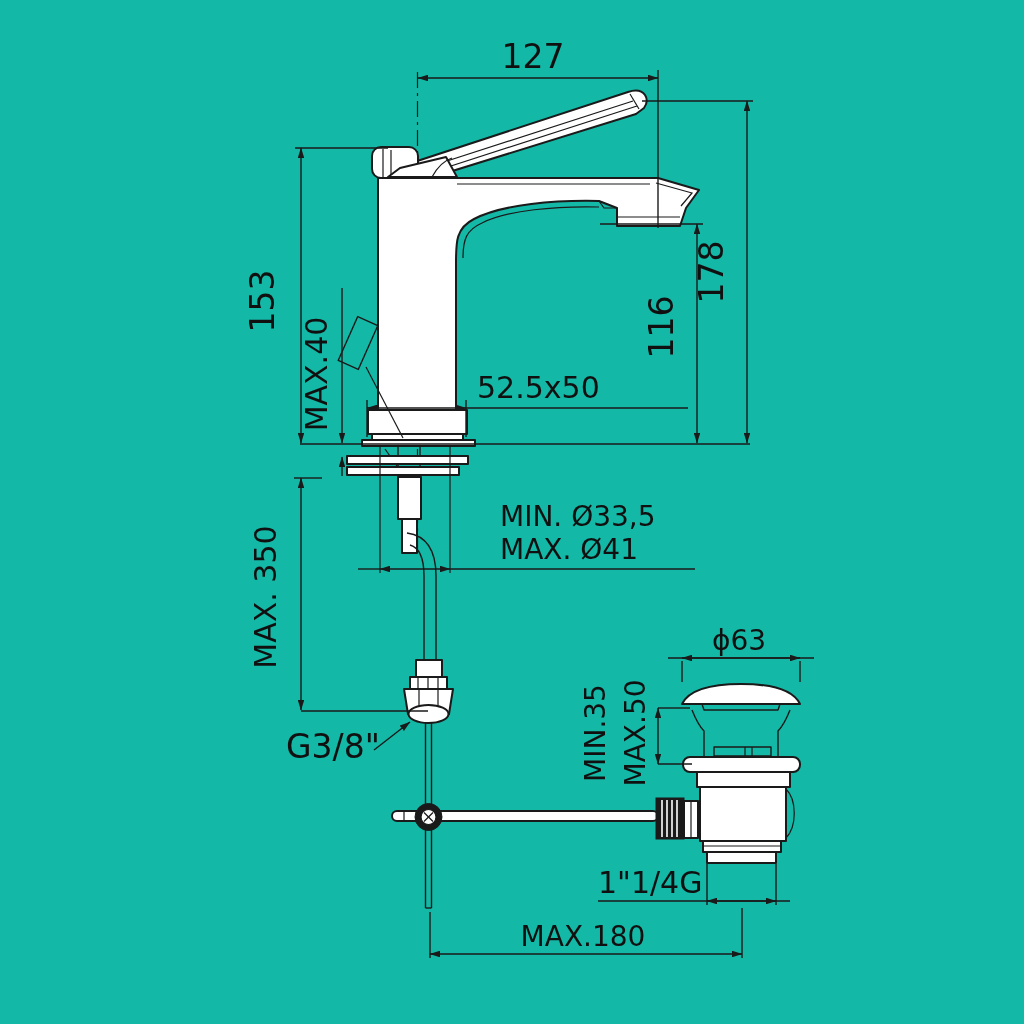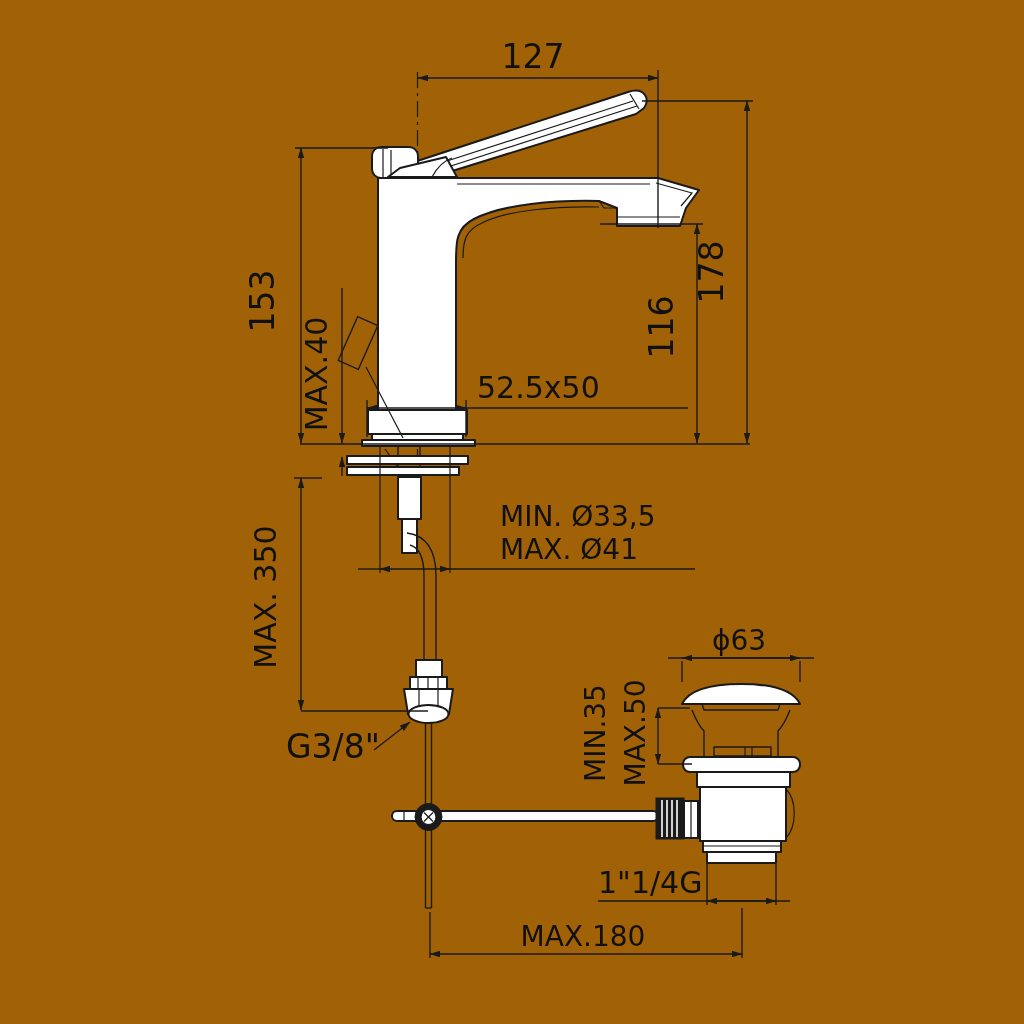--- a/index.html
+++ b/index.html
@@ -1,17 +1,17 @@
 <!DOCTYPE html>
 <html><head>
 <meta charset="utf-8">
 <style>
   html,body { margin:0; padding:0; background:#ffffff; }
   #stage {
-    position:relative; width:1024px; height:1024px; background:#a16207;
+    position:relative; width:1024px; height:1024px; background:#14b8a6;
     font-family:"DejaVu Sans", sans-serif; overflow:hidden;
   }
   svg { display:block; }
   .o   { fill:#ffffff; stroke:#1a1a1a; stroke-width:2;   stroke-linejoin:round; }
   .d   { fill:none;    stroke:#1a1a1a; stroke-width:1.4; stroke-linejoin:round; }
   .thin{ fill:none;    stroke:#1a1a1a; stroke-width:1.2; }
   .cl  { fill:none;    stroke:#1a1a1a; stroke-width:1.2; stroke-dasharray:16 5 3 5; }
   .dk  { fill:#1a1a1a; stroke:#1a1a1a; }
   .wt  { stroke:#ffffff; stroke-width:1.6; }
   text.lbl { fill:#101010; font-size:33px; }

